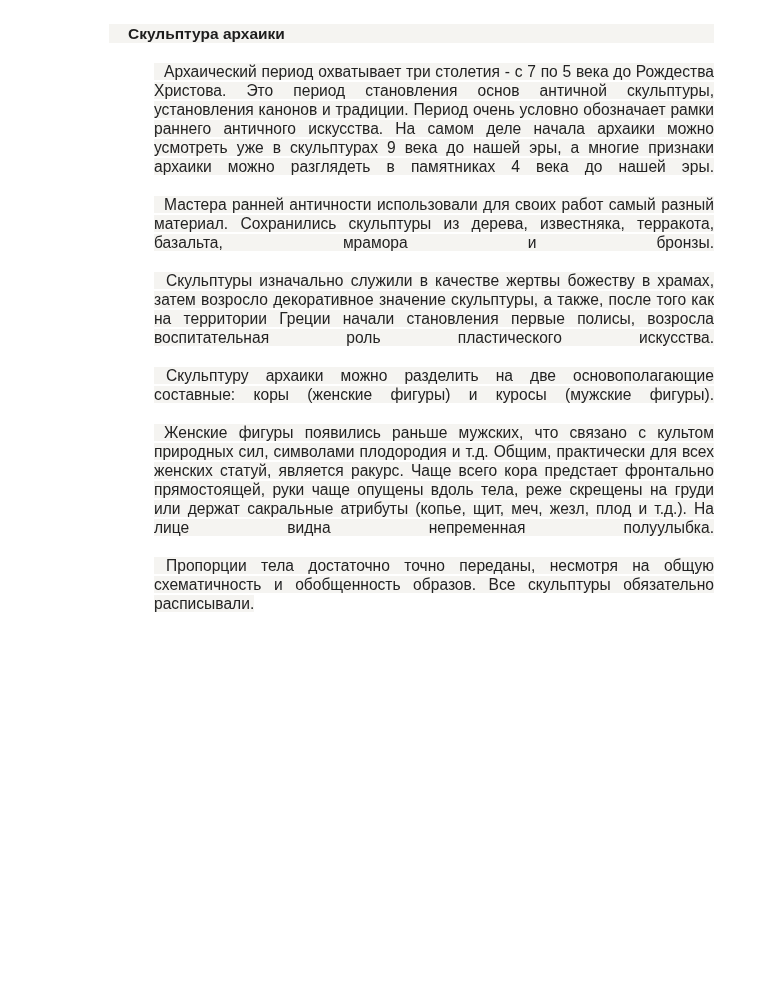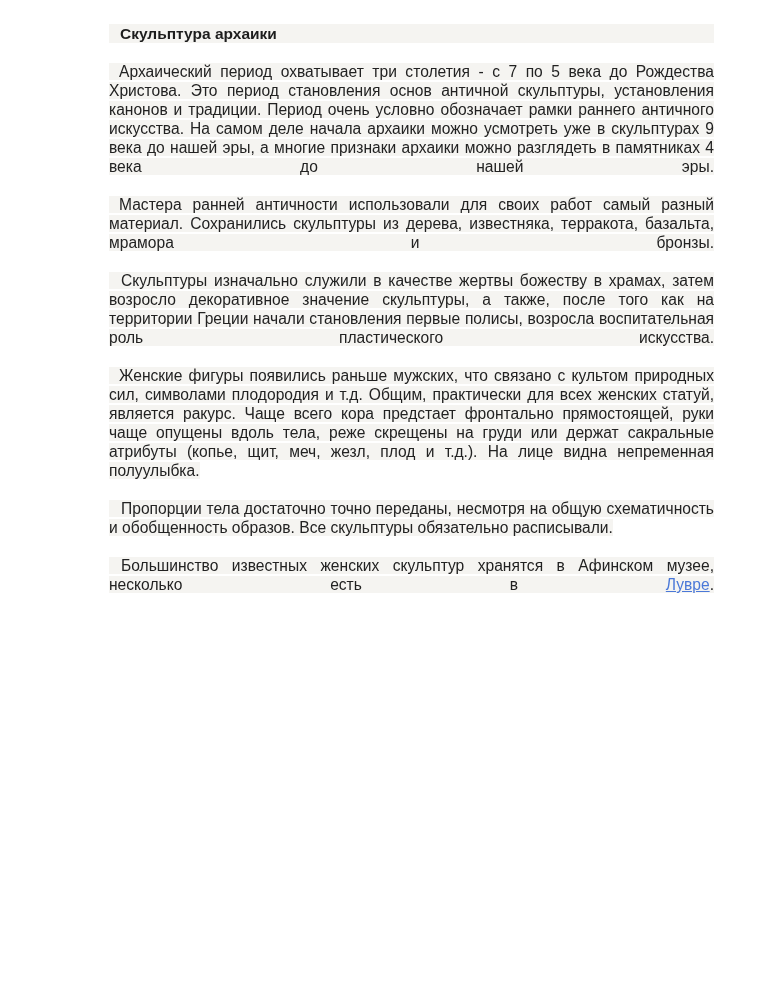--- a/index.html
+++ b/index.html
@@ -19,35 +19,36 @@
       position: absolute;
       left: 109px;
       top: 24px;
       width: 605px;
     }
     .heading {
       font-weight: bold;
       font-size: 15.5px;
       line-height: 19px;
       background: #f5f4f1;
-      padding: 0 0 0 11px;
+      padding: 0 0 0 19px;
       margin: 0 0 19px 0;
       color: #1d1d1d;
     }
     .para {
       font-size: 15.6px;
       line-height: 19px;
       margin: 0 0 19px 0;
       text-align: justify;
       word-spacing: 0px;
     }
     .para .hl {
       background: #f5f4f1;
       -webkit-box-decoration-break: clone;
       box-decoration-break: clone;
+      margin-left: 45px;
     }
     .para.justify-last {
       text-align-last: justify;
     }
     .indent {
       display: inline-block;
       width: 10px;
     }
     .indent.wide { width: 12px; }
     a.link {
@@ -61,22 +62,22 @@
 <div class="doc">
 
   <h2 class="heading">Скульптура архаики</h2>
 
   <p class="para justify-last"><span class="hl"><span class="indent"></span><span>Архаический период охватывает три столетия - с 7 по 5 века до Рождества Христова. Это период становления основ античной скульптуры, установления канонов и традиции. Период очень условно обозначает рамки раннего античного искусства. На самом деле начала архаики можно усмотреть уже в скульптурах 9 века до нашей эры, а многие признаки архаики можно разглядеть в памятниках 4 века до нашей эры.</span></span></p>
 
   <p class="para justify-last"><span class="hl"><span class="indent"></span><span>Мастера ранней античности использовали для своих работ самый разный материал. Сохранились скульптуры из дерева, известняка, терракота, базальта, мрамора и бронзы.</span></span></p>
 
   <p class="para justify-last"><span class="hl"><span class="indent wide"></span><span>Скульптуры изначально служили в качестве жертвы божеству в храмах, затем возросло декоративное значение скульптуры, а также, после того как на территории Греции начали становления первые полисы, возросла воспитательная роль пластического искусства.</span></span></p>
 
+  <p class="para justify-last"><span class="hl"><span class="indent wide"></span><span>Скульптуру архаики можно разделить на две основополагающие составные: коры (женские фигуры) и куросы (мужские фигуры).</span></span></p>
 
 
   <p class="para justify-last"><span class="hl"><span class="indent"></span><span>Женские фигуры появились раньше мужских, что связано с культом природных сил, символами плодородия и т.д. Общим, практически для всех женских статуй, является ракурс. Чаще всего кора предстает фронтально прямостоящей, руки чаще опущены вдоль тела, реже скрещены на груди или держат сакральные атрибуты (копье, щит, меч, жезл, плод и т.д.). На лице видна непременная полуулыбка.</span></span></p>
 
   <p class="para"><span class="hl"><span class="indent wide"></span><span>Пропорции тела достаточно точно переданы, несмотря на общую схематичность и обобщенность образов. Все скульптуры обязательно расписывали.</span></span></p>
 
 
-  <p class="para justify-last"><span class="hl"><span class="indent wide"></span><span>Большинство известных женских скульптур хранятся в Афинском музее, несколько есть в </span><a class="link" href="#">Лувре</a><span>.</span></span></p>
 
 </div>
 
 </body></html>

